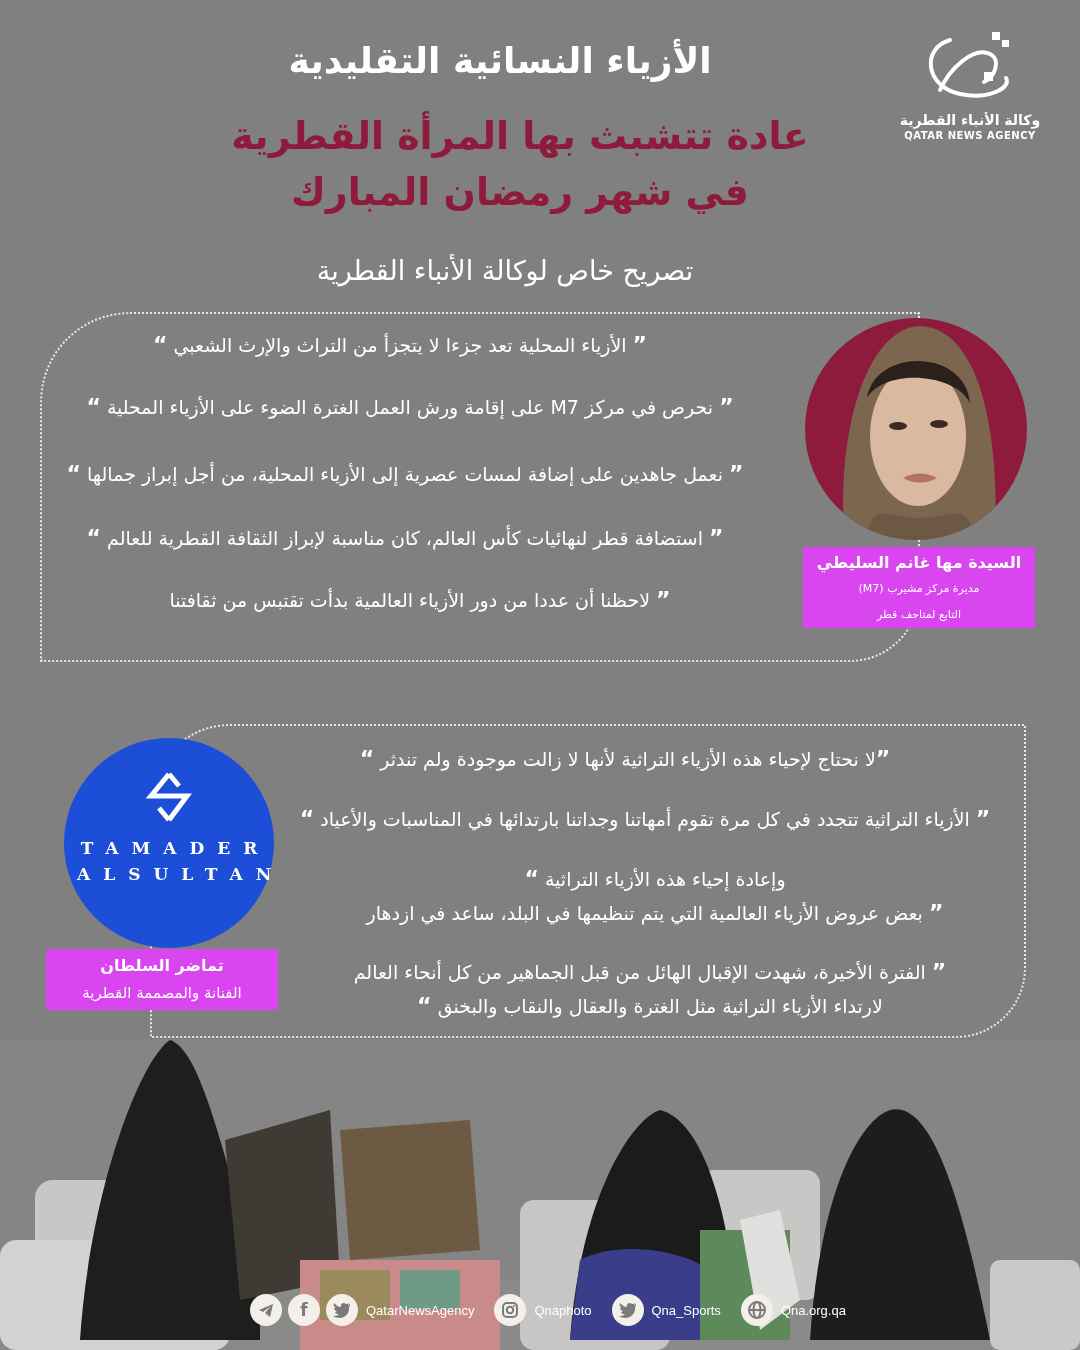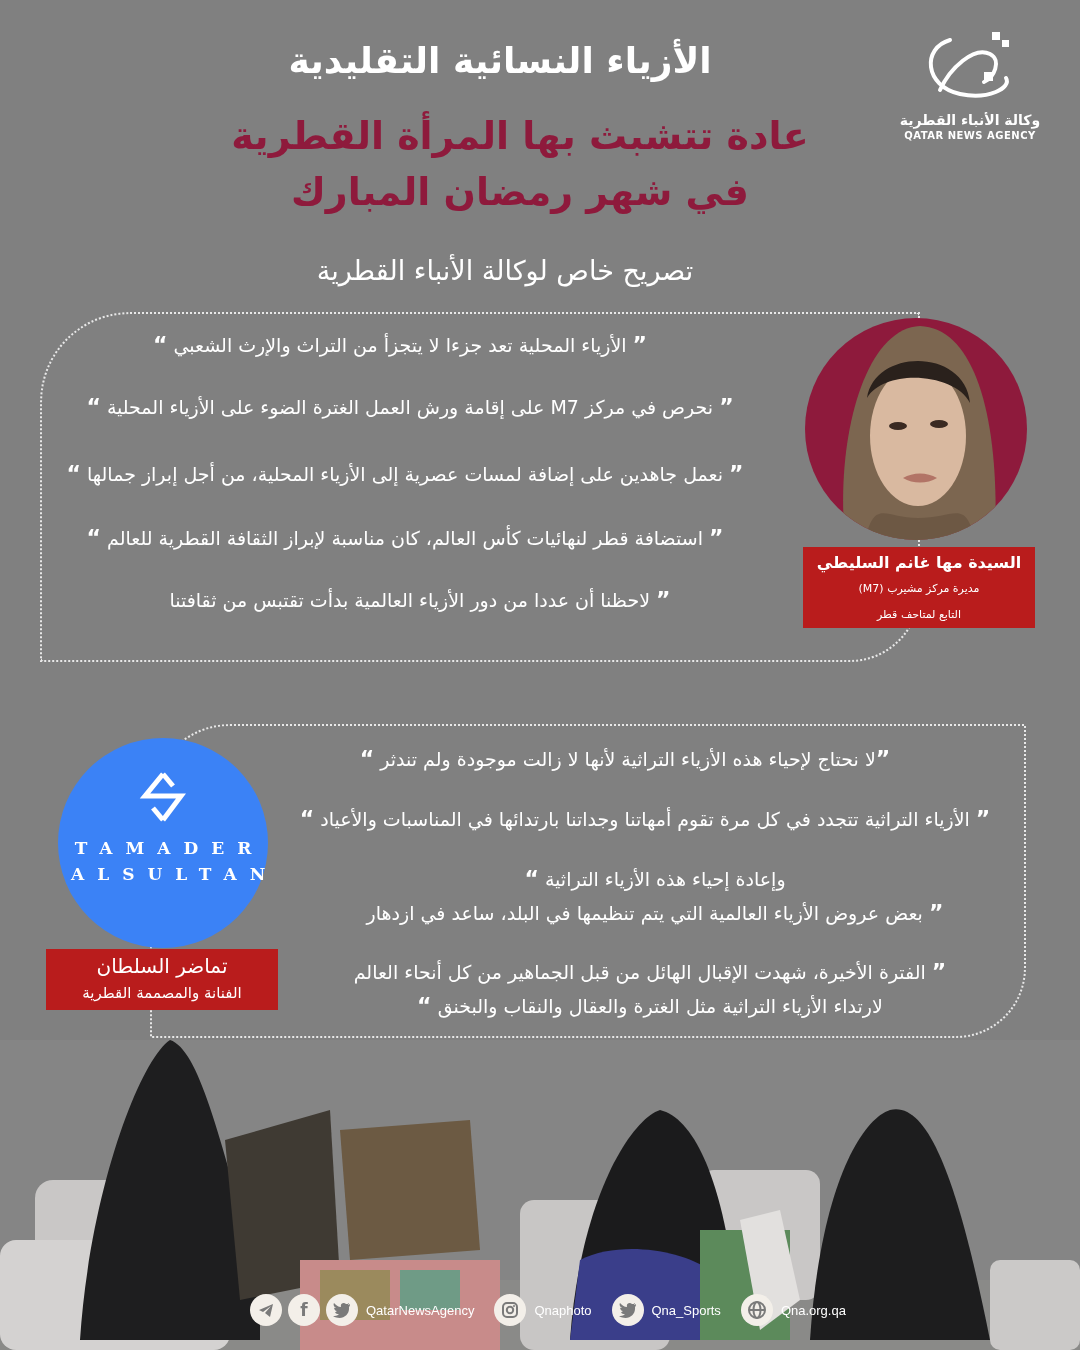--- a/index.html
+++ b/index.html
@@ -53,34 +53,34 @@
     white-space: nowrap;
   }
   .qm { font-weight: bold; font-size: 22px; }
 
   
   .photo1 {
     left: 805px; top: 318px; width: 222px; height: 222px; border-radius: 50%;
     background: #8e1a3c; overflow: hidden;
   }
   .namebox {
-    background: #b91c1c; text-align: center; direction: rtl; color: #fff;
+    background: #d946ef; text-align: center; direction: rtl; color: #fff;
   }
   .nb1 { left: 803px; top: 547px; width: 232px; height: 81px; padding-top: 3px; }
   .nb1 .n { font-size: 16px; font-weight: bold; line-height: 26px; }
   .nb1 .r { font-size: 11px; line-height: 26px; }
 
   
   .logo2 {
-    left: 58px; top: 738px; width: 210px; height: 210px; border-radius: 50%; background: #3b82f6;
+    left: 64px; top: 738px; width: 210px; height: 210px; border-radius: 50%; background: #1d4ed8;
   }
   .logo2 .brand { position: absolute; left: 0; width: 210px; text-align: center;
     font-family: "DejaVu Serif", serif; font-weight: bold; font-size: 17px; letter-spacing: 13px; text-indent: 13px; color:#fff; }
   .nb2 { left: 46px; top: 949px; width: 232px; height: 61px; padding-top: 3px; }
-  .nb2 .n { font-size: 20px; font-weight: normal; line-height: 28px; }
+  .nb2 .n { font-size: 16px; font-weight: bold; line-height: 28px; }
   .nb2 .r { font-size: 15px; line-height: 26px; }
 
   
   .photo-area { left: 0; top: 1040px; width: 1080px; height: 310px; background: #858585; overflow: hidden; }
 
   
   .social { left: 250px; top: 1293px; height: 34px; display: flex; align-items: center; gap: 6px; }
   .sicon { width: 32px; height: 32px; border-radius: 50%; background: #f3efe9; display: flex;
     align-items: center; justify-content: center; color: #7a7a7a; font-weight: bold; font-size: 17px; }
   .slabel { font-size: 13px; color: #ffffff; margin-right: 14px; margin-left: 2px; font-family: "Liberation Sans", sans-serif; }

